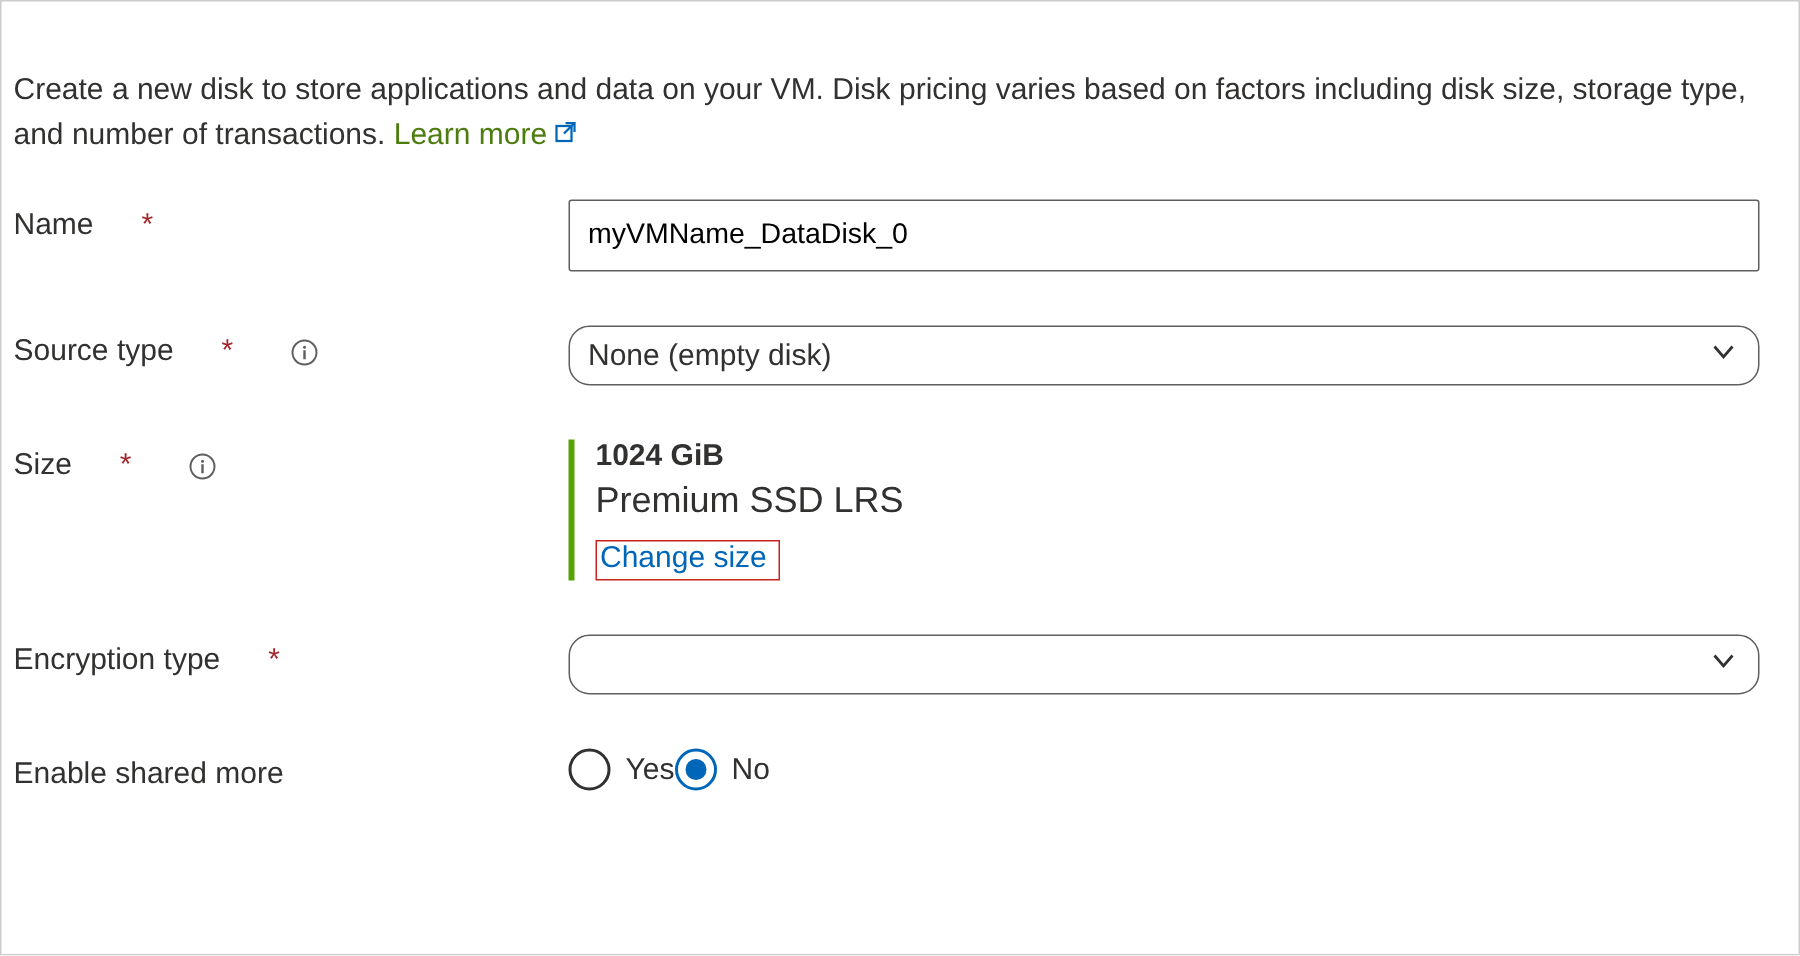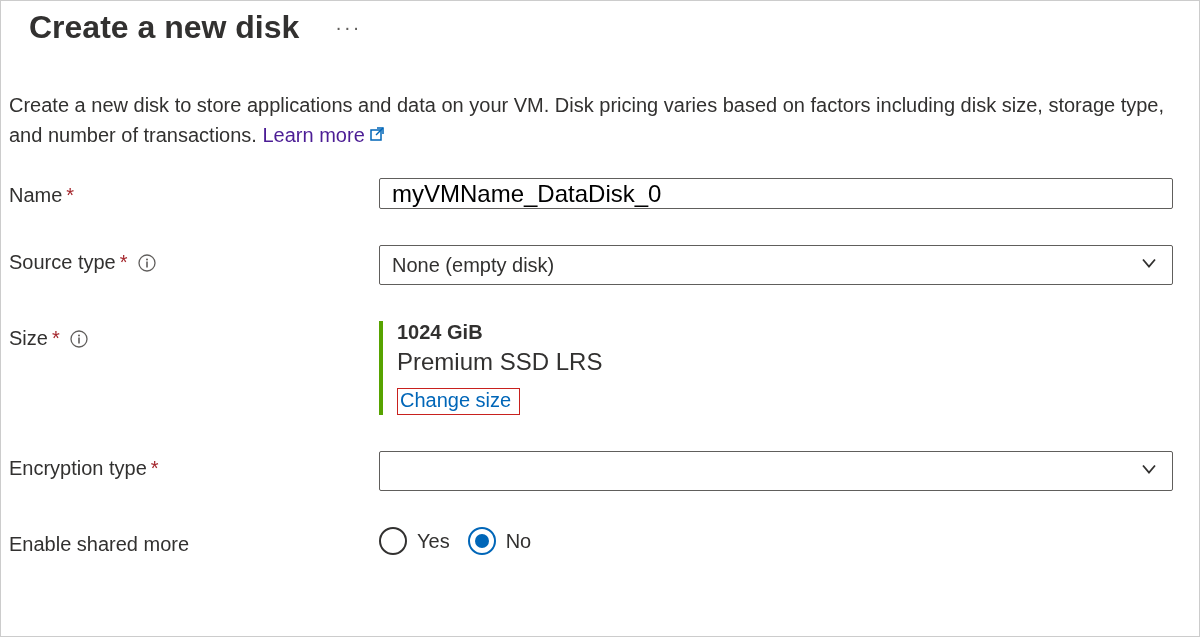--- a/index.html
+++ b/index.html
@@ -33,21 +33,21 @@
       color: #605e5c;
       letter-spacing: 2px;
     }
     .description {
       padding: 44px 8px 0 8px;
       font-size: 20px;
       line-height: 1.5;
       color: #323130;
     }
     .link {
-      color: #4c1d95;
+      color: #4d7c0f;
       cursor: pointer;
     }
     .link-icon {
       display: inline-block;
       margin-left: 4px;
       vertical-align: baseline;
     }
     .form {
       padding: 28px 8px 0 8px;
     }
@@ -55,48 +55,49 @@
       display: flex;
       align-items: flex-start;
       margin-bottom: 36px;
     }
     .label-col {
       width: 370px;
       display: flex;
       align-items: center;
       font-size: 20px;
       padding-top: 6px;
+      gap: 28px;
     }
     .control-col {
       flex: 1;
       padding-right: 18px;
     }
     .required {
       color: #a4262c;
       margin-left: 4px;
     }
     .info-icon {
       margin-left: 10px;
       display: inline-flex;
     }
     .text-input {
       width: 100%;
-      font-size: 24px;
+      font-size: 19px;
       padding: 6px 12px;
       border: 1px solid #605e5c;
       border-radius: 2px;
       font-family: inherit;
-      height: 31px;
+      height: 48px;
     }
     .select {
       width: 100%;
       font-size: 20px;
       padding: 6px 36px 6px 12px;
       border: 1px solid #605e5c;
-      border-radius: 2px;
+      border-radius: 14px;
       background: #fff;
       position: relative;
       cursor: pointer;
       display: flex;
       align-items: center;
       height: 40px;
     }
     .select .chevron {
       position: absolute;
       right: 14px;
@@ -120,21 +121,20 @@
       color: #0066b8;
       font-size: 20px;
       margin-top: 12px;
       border: 1px solid #c8211e;
       padding: 0px 8px 2px 2px;
       cursor: pointer;
     }
     .radio-group {
       display: flex;
       align-items: center;
-      gap: 18px;
     }
     .radio-option {
       display: flex;
       align-items: center;
       gap: 10px;
       cursor: pointer;
     }
     .radio-circle {
       width: 28px;
       height: 28px;
@@ -154,24 +154,20 @@
       border-radius: 50%;
     }
     .radio-label {
       font-size: 20px;
     }
   </style>
 </head>
 <body>
 
 <div class="container">
-  <div class="header">
-    <h1>Create a new disk</h1>
-    <span class="ellipsis">···</span>
-  </div>
 
   <div class="description">
     <span>Create a new disk to store applications and data on your VM. Disk pricing varies based on factors including disk size, storage type, and number of transactions. </span><span class="link"><span>Learn more</span><span class="link-icon"><svg width="16" height="16" viewBox="0 0 16 16" fill="none">
             <rect x="2" y="4" width="10" height="10" stroke="#0066b8" stroke-width="1.5" fill="none"></rect>
             <path d="M8 2 L14 2 L14 8" stroke="#0066b8" stroke-width="1.5" fill="none"></path>
             <path d="M14 2 L7 9" stroke="#0066b8" stroke-width="1.5"></path>
           </svg></span></span>
   </div>
 
   <div class="form">

